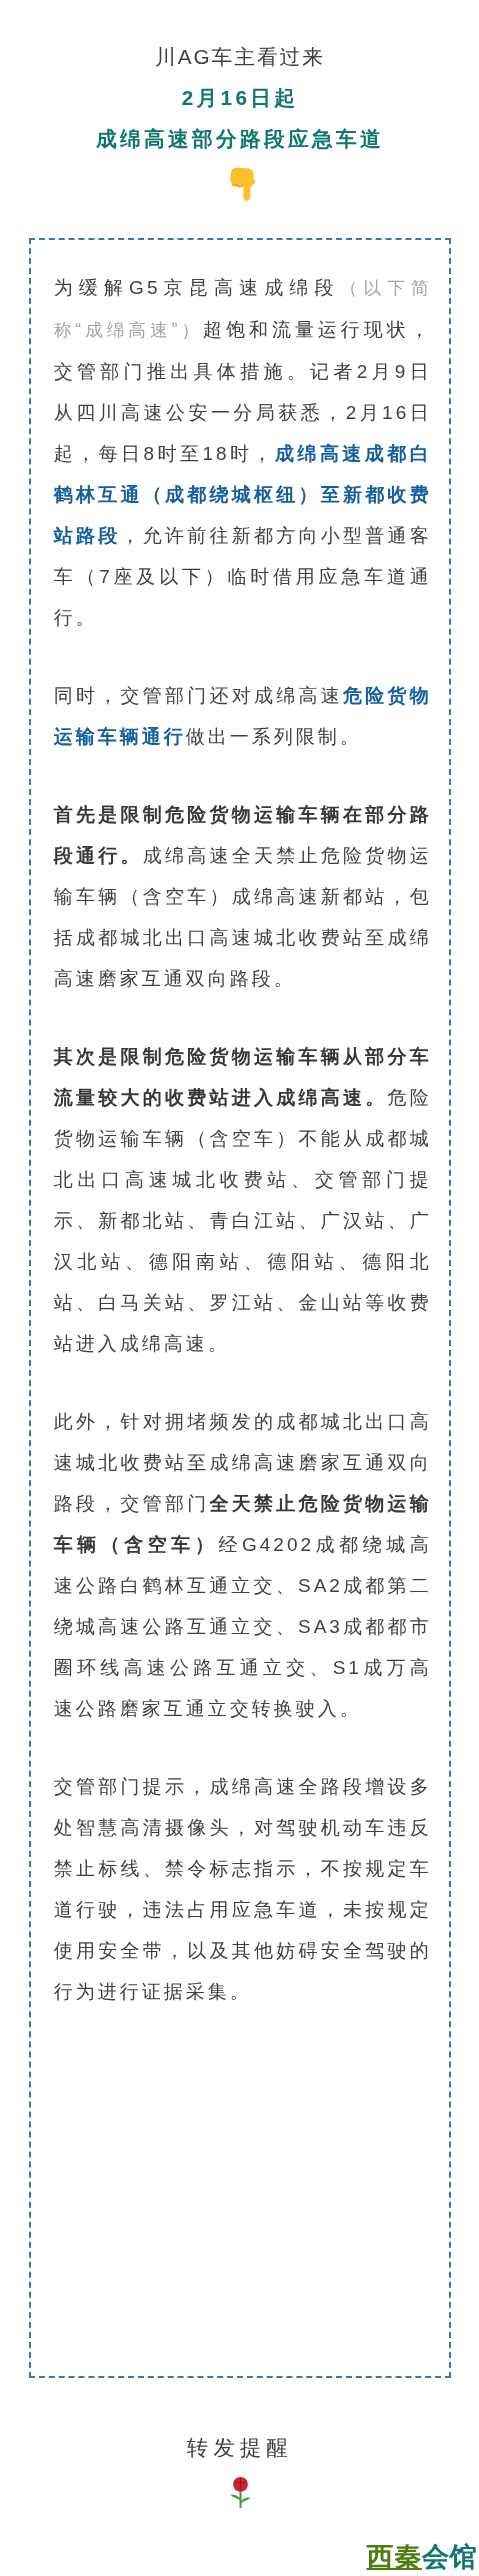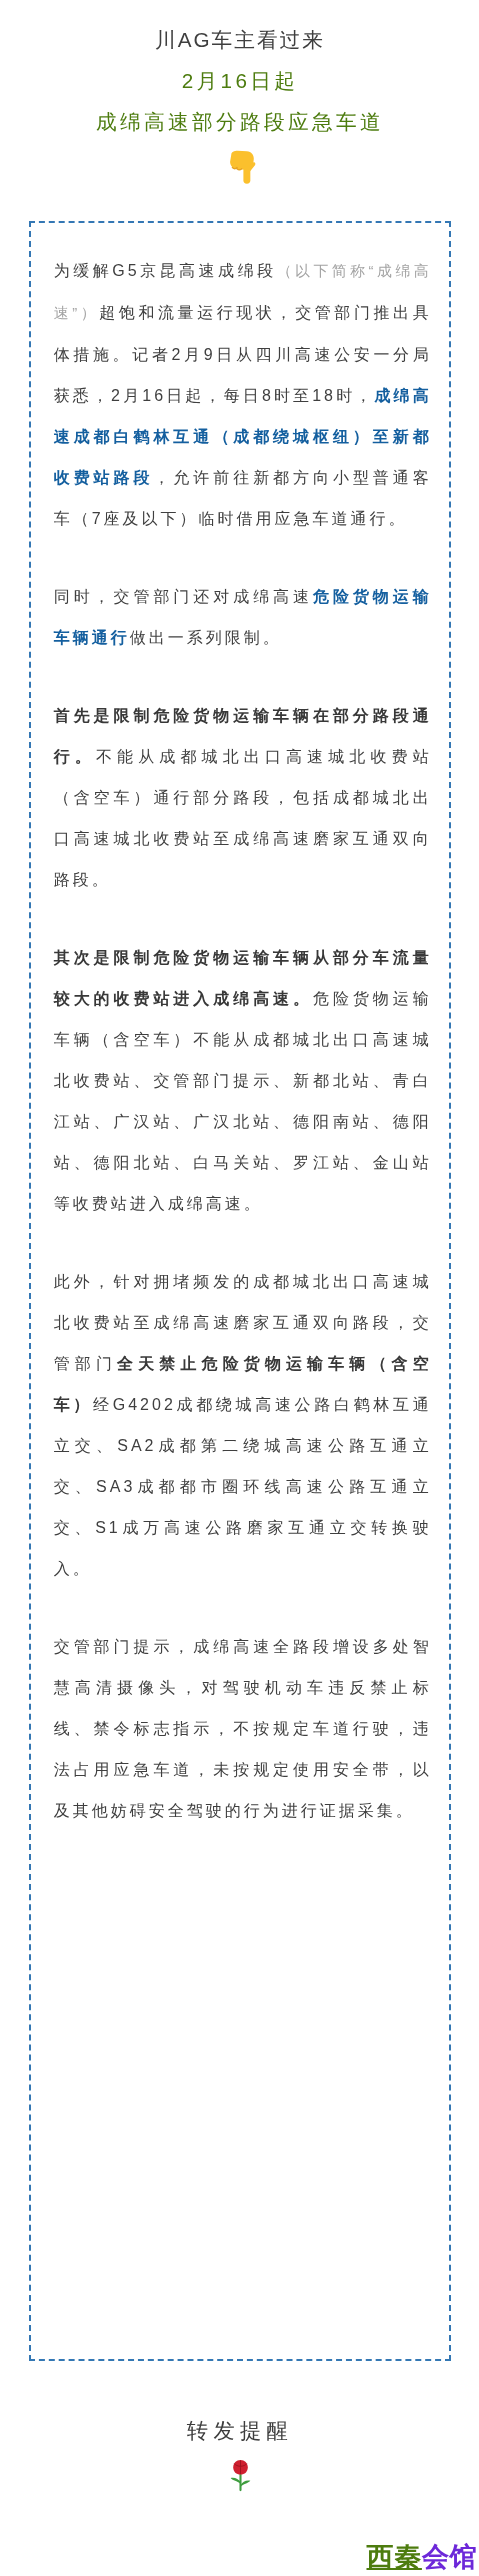--- a/index.html
+++ b/index.html
@@ -6,35 +6,35 @@
   html,body { background:#ffffff; }
   body { font-family:"Liberation Sans","DejaVu Sans",sans-serif; }
   .page {
     position:relative;
     width:480px; height:2576px;
     margin:0 auto;
     background:#ffffff;
     overflow:hidden;
   }
   
-  .hero { padding-top:19px; text-align:center; }
+  .hero { padding-top:36px; text-align:center; }
   .hero-line { font-size:20.7px; line-height:41px; }
   .hero-line.dark { color:#3f3f3f; font-weight:400; letter-spacing:2px; }
-  .hero-line.blue { color:#4d7c0f; font-weight:400; letter-spacing:3.3px; }
+  .hero-line.blue { color:#0f766e; font-weight:700; letter-spacing:3.3px; }
   .pointer { margin-top:6.7px; height:37px; display:flex; justify-content:center; }
   
   .box {
     margin:35px 29px 0 29px;
     border:2px dashed #3377b4;
     padding:27px 17.3px 27px 22.7px;
     min-height:2140px;
     background:#ffffff;
   }
   .para {
-    font-size:16px;
+    font-size:19px;
     line-height:41px;
     letter-spacing:3px;
     color:#3f3f3f;
     text-align:justify;
     margin-bottom:37px;
   }
   .para:last-child { margin-bottom:16px; }
   .run-normal    { color:#3f3f3f; font-weight:400; }
   .run-muted     { color:#a3a3a3; font-weight:400; font-size:0.93em; }
   .run-bold      { color:#383838; font-weight:700;margin-top:45px; }
@@ -53,21 +53,21 @@
   .watermark {
     position:absolute;
     right:2.7px; bottom:5.3px;
     font-size:27px;
     font-weight:700;
     letter-spacing:0.7px;
     line-height:1;
     white-space:nowrap;
   }
   .wm1 { color:#4d7c0f;text-decoration:underline; }
-  .wm2 { color:#6d28d9; }
+  .wm2 { color:#0f766e; }
 </style>
 </head>
 <body>
 
 <div class="page">
 
   <header class="hero">
     <div class="hero-line dark">川AG车主看过来</div>
     <div class="hero-line blue">2月16日起</div>
     <div class="hero-line blue">成绵高速部分路段应急车道</div>
@@ -78,21 +78,21 @@
         <rect x="37" y="30" width="12" height="30" rx="6" fill="#fbc02d"></rect>
         <path d="M18 32 q4 4 8 0 M26 34 q4 4 8 0" stroke="#e6a324" stroke-width="2.4" fill="none" stroke-linecap="round"></path>
       </svg>
     </div>
   </header>
 
   <section class="box">
     <div id="paragraphs">
         <p class="para"><span class="run-normal">为缓解G5京昆高速成绵段</span><span class="run-muted">（以下简称“成绵高速”）</span><span class="run-normal">超饱和流量运行现状，交管部门推出具体措施。记者2月9日从四川高速公安一分局获悉，2月16日起，每日8时至18时，</span><span class="run-blue-bold">成绵高速成都白鹤林互通（成都绕城枢纽）至新都收费站路段</span><span class="run-normal">，允许前往新都方向小型普通客车（7座及以下）临时借用应急车道通行。</span></p>
         <p class="para"><span class="run-normal">同时，交管部门还对成绵高速</span><span class="run-blue-bold">危险货物运输车辆通行</span><span class="run-normal">做出一系列限制。</span></p>
-        <p class="para"><span class="run-bold">首先是限制危险货物运输车辆在部分路段通行。</span><span class="run-normal">不能从成都城北出口高速城北收费站（含空车）通行部分路段，包括成都城北出口高速城北收费站至成绵高速磨家互通双向路段。</span></p>
+        <p class="para"><span class="run-bold">首先是限制危险货物运输车辆在部分路段通行。</span><span class="run-normal">成绵高速全天禁止危险货物运输车辆（含空车）成绵高速新都站，包括成都城北出口高速城北收费站至成绵高速磨家互通双向路段。</span></p>
         <p class="para"><span class="run-bold">其次是限制危险货物运输车辆从部分车流量较大的收费站进入成绵高速。</span><span class="run-normal">危险货物运输车辆（含空车）不能从成都城北出口高速城北收费站、交管部门提示、新都北站、青白江站、广汉站、广汉北站、德阳南站、德阳站、德阳北站、白马关站、罗江站、金山站等收费站进入成绵高速。</span></p>
         <p class="para"><span class="run-normal">此外，针对拥堵频发的成都城北出口高速城北收费站至成绵高速磨家互通双向路段，交管部门</span><span class="run-bold">全天禁止危险货物运输车辆（含空车）</span><span class="run-normal">经G4202成都绕城高速公路白鹤林互通立交、SA2成都第二绕城高速公路互通立交、SA3成都都市圈环线高速公路互通立交、S1成万高速公路磨家互通立交转换驶入。</span></p>
         <p class="para"><span class="run-normal">交管部门提示，成绵高速全路段增设多处智慧高清摄像头，对驾驶机动车违反禁止标线、禁令标志指示，不按规定车道行驶，违法占用应急车道，未按规定使用安全带，以及其他妨碍安全驾驶的行为进行证据采集。</span></p>
       </div>
   </section>
 
   <footer class="foot">
     <div class="share">转发提醒</div>
     <div class="rose">
       <svg width="25" height="35" viewBox="0 0 48 64" aria-hidden="true">

